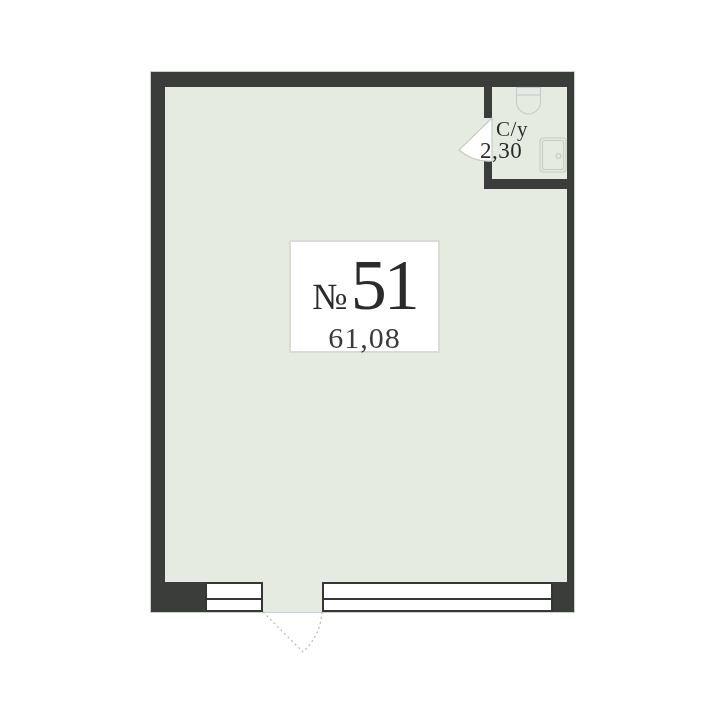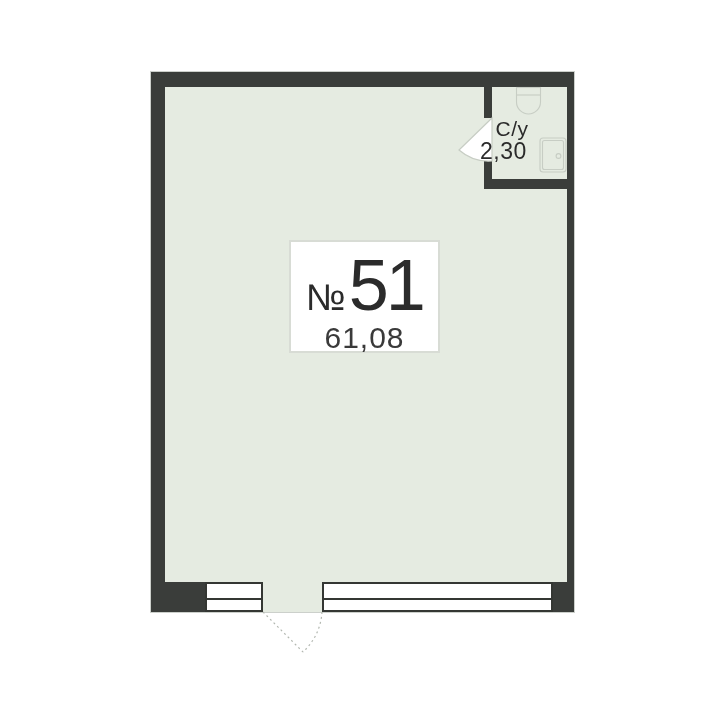--- a/index.html
+++ b/index.html
@@ -9,21 +9,21 @@
     --fixture-line:#c7cdc4;
     --text:#2b2b2b;
     --card-border:#d8dcd5;
     --outer-hairline:#ccd0cb;
     --divider:#1e1e1e;
     --swing-dotted:#b3b8b1;
   }
   html,body{margin:0;padding:0;background:var(--background);}
   .canvas{
     position:relative;width:638px;height:726px;background:var(--background);
-    font-family:Liberation Sans, sans-serif;color:var(--text);overflow:hidden;
+    font-family:Liberation Serif, serif;color:var(--text);overflow:hidden;
   }
   .abs{position:absolute;}
   .hairline{left:150px;top:71px;width:425px;height:542px;background:var(--outer-hairline);}
   .floor{left:165px;top:87px;width:402px;height:495px;background:var(--floor);}
   .wall{background:var(--wall);}
   .wall-top{left:151px;top:72px;width:423px;height:15px;}
   .wall-left{left:151px;top:72px;width:14px;height:540px;}
   .wall-right{left:567px;top:72px;width:7px;height:540px;}
   .pier-left{left:151px;top:582px;width:54px;height:30px;}
   .pier-right{left:553px;top:582px;width:21px;height:30px;}

